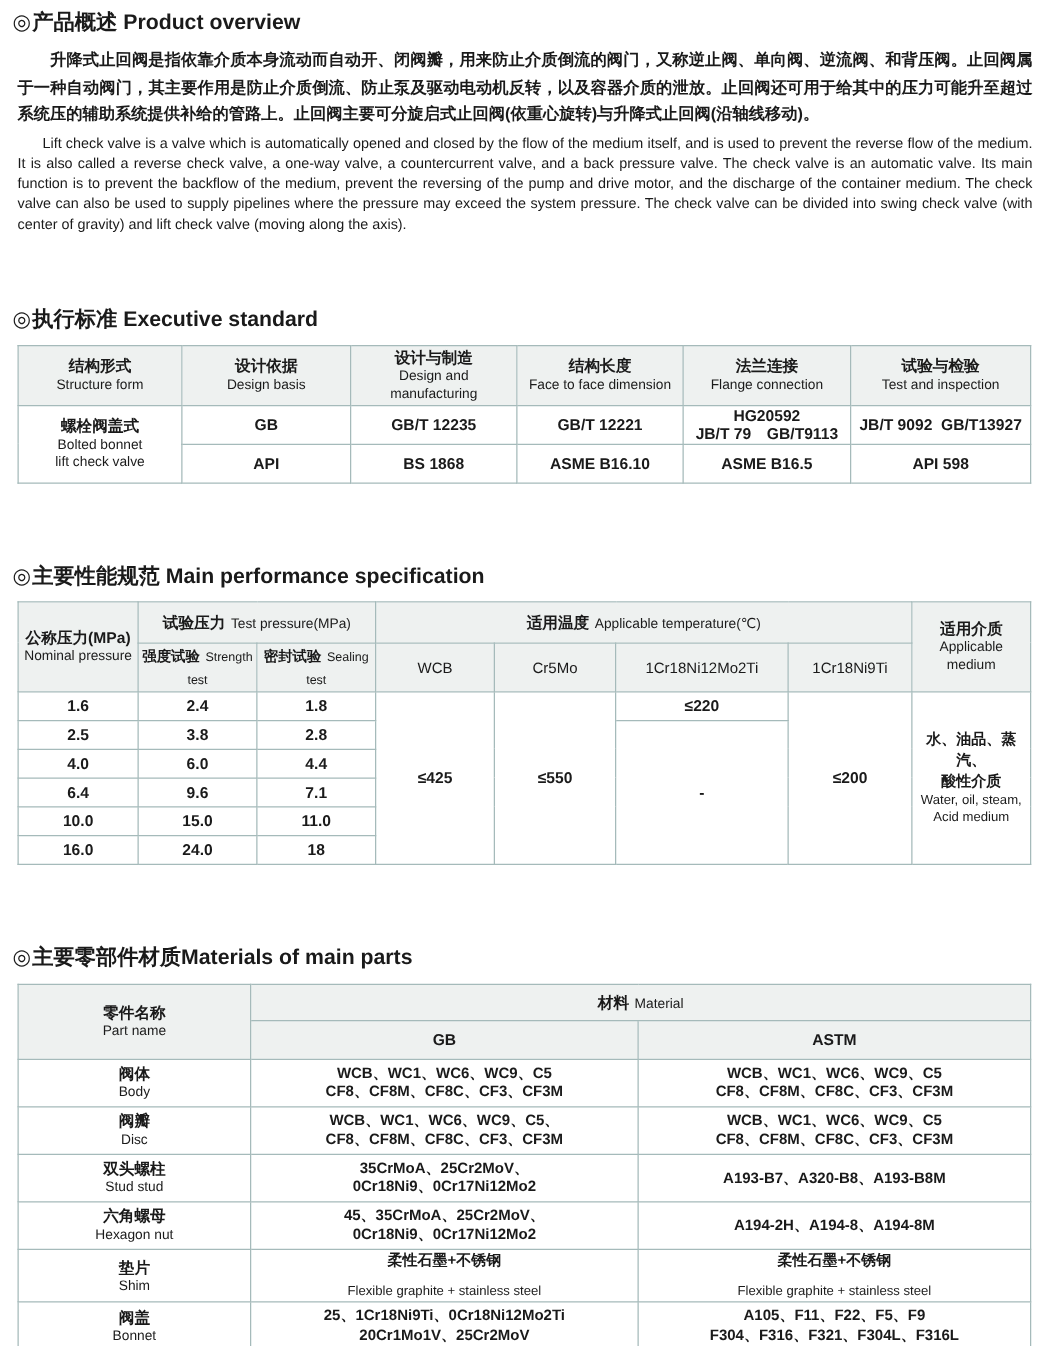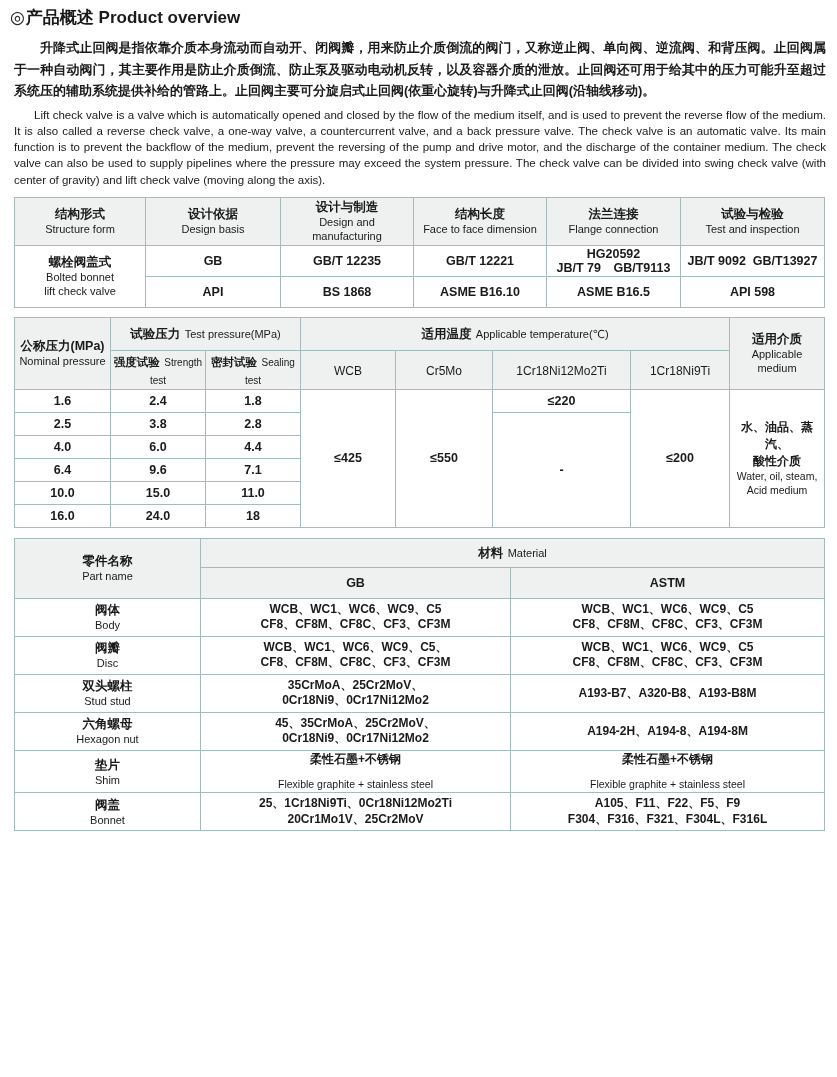--- a/index.html
+++ b/index.html
@@ -79,20 +79,24 @@
 
 <div class="page">
 
   <div class="sec-title">
     <span class="bullet">◎</span><span>产品概述</span>
     <span>Product overview</span>
   </div>
   <div class="para-cn">升降式止回阀是指依靠介质本身流动而自动开、闭阀瓣，用来防止介质倒流的阀门，又称逆止阀、单向阀、逆流阀、和背压阀。止回阀属于一种自动阀门，其主要作用是防止介质倒流、防止泵及驱动电动机反转，以及容器介质的泄放。止回阀还可用于给其中的压力可能升至超过系统压的辅助系统提供补给的管路上。止回阀主要可分旋启式止回阀(依重心旋转)与升降式止回阀(沿轴线移动)。</div>
   <div class="para-en">Lift check valve is a valve which is automatically opened and closed by the flow of the medium itself, and is used to prevent the reverse flow of the medium. It is also called a reverse check valve, a one-way valve, a countercurrent valve, and a back pressure valve. The check valve is an automatic valve. Its main function is to prevent the backflow of the medium, prevent the reversing of the pump and drive motor, and the discharge of the container medium. The check valve can also be used to supply pipelines where the pressure may exceed the system pressure. The check valve can be divided into swing check valve (with center of gravity) and lift check valve (moving along the axis).</div>
 
+  <div class="sec-title mt-sec">
+    <span class="bullet">◎</span><span>执行标准</span>
+    <span>Executive standard</span>
+  </div>
   <table class="exec">
     <colgroup>
       <col style="width:131px">
         <col style="width:135px">
         <col style="width:133px">
       <col style="width:133px">
         <col style="width:134px">
         <col style="width:144px">
     </colgroup>
     <thead>
@@ -142,20 +146,24 @@
       <tr>
         <td>API</td>
         <td>BS 1868</td>
         <td>ASME B16.10</td>
         <td>ASME B16.5</td>
         <td>API 598</td>
       </tr>
     </tbody>
   </table>
 
+  <div class="sec-title mt-sec2">
+    <span class="bullet">◎</span><span>主要性能规范</span>
+    <span>Main performance specification</span>
+  </div>
   <table class="perf">
     <colgroup>
       <col style="width:96px">
         <col style="width:95px">
         <col style="width:95px">
         <col style="width:95px">
       <col style="width:97px">
         <col style="width:138px">
         <col style="width:99px">
         <col style="width:95px">
@@ -232,20 +240,23 @@
         <td>11.0</td>
       </tr>
       <tr>
         <td>16.0</td>
         <td>24.0</td>
         <td>18</td>
       </tr>
     </tbody>
   </table>
 
+  <div class="sec-title mt-sec2">
+    <span class="bullet">◎</span><span>主要零部件材质</span><span>Materials of main parts</span>
+  </div>
   <table class="mats" style="margin-top:10px">
     <colgroup>
       <col style="width:186px">
         <col style="width:310px">
         <col style="width:314px">
     </colgroup>
     <thead>
       <tr class="r1">
         <th rowspan="2">
           <span class="cn">零件名称</span>

